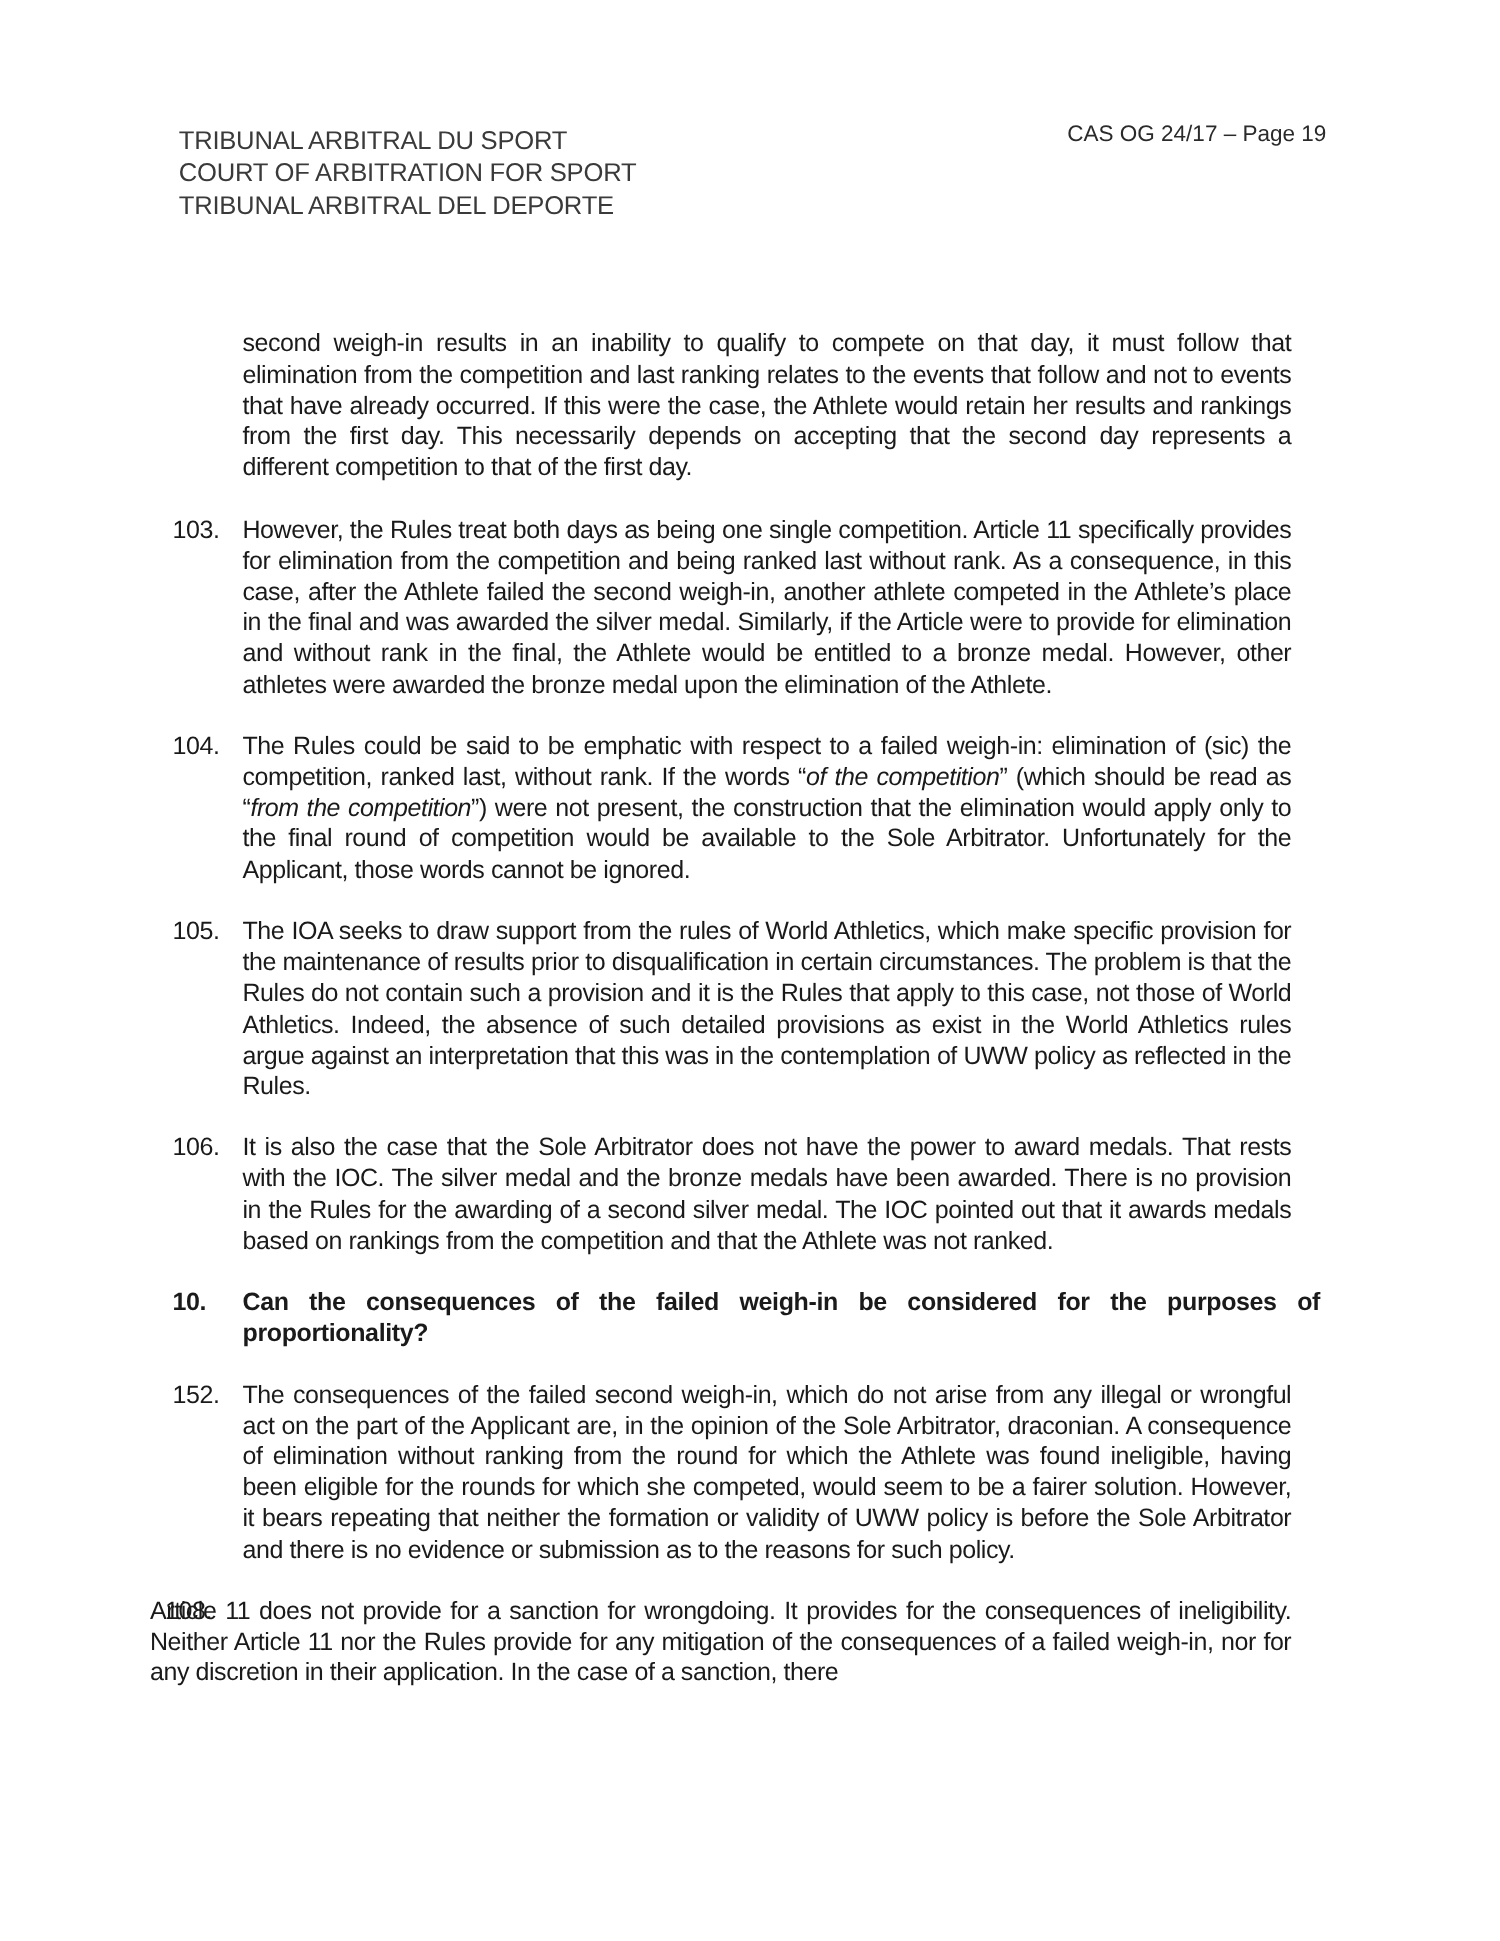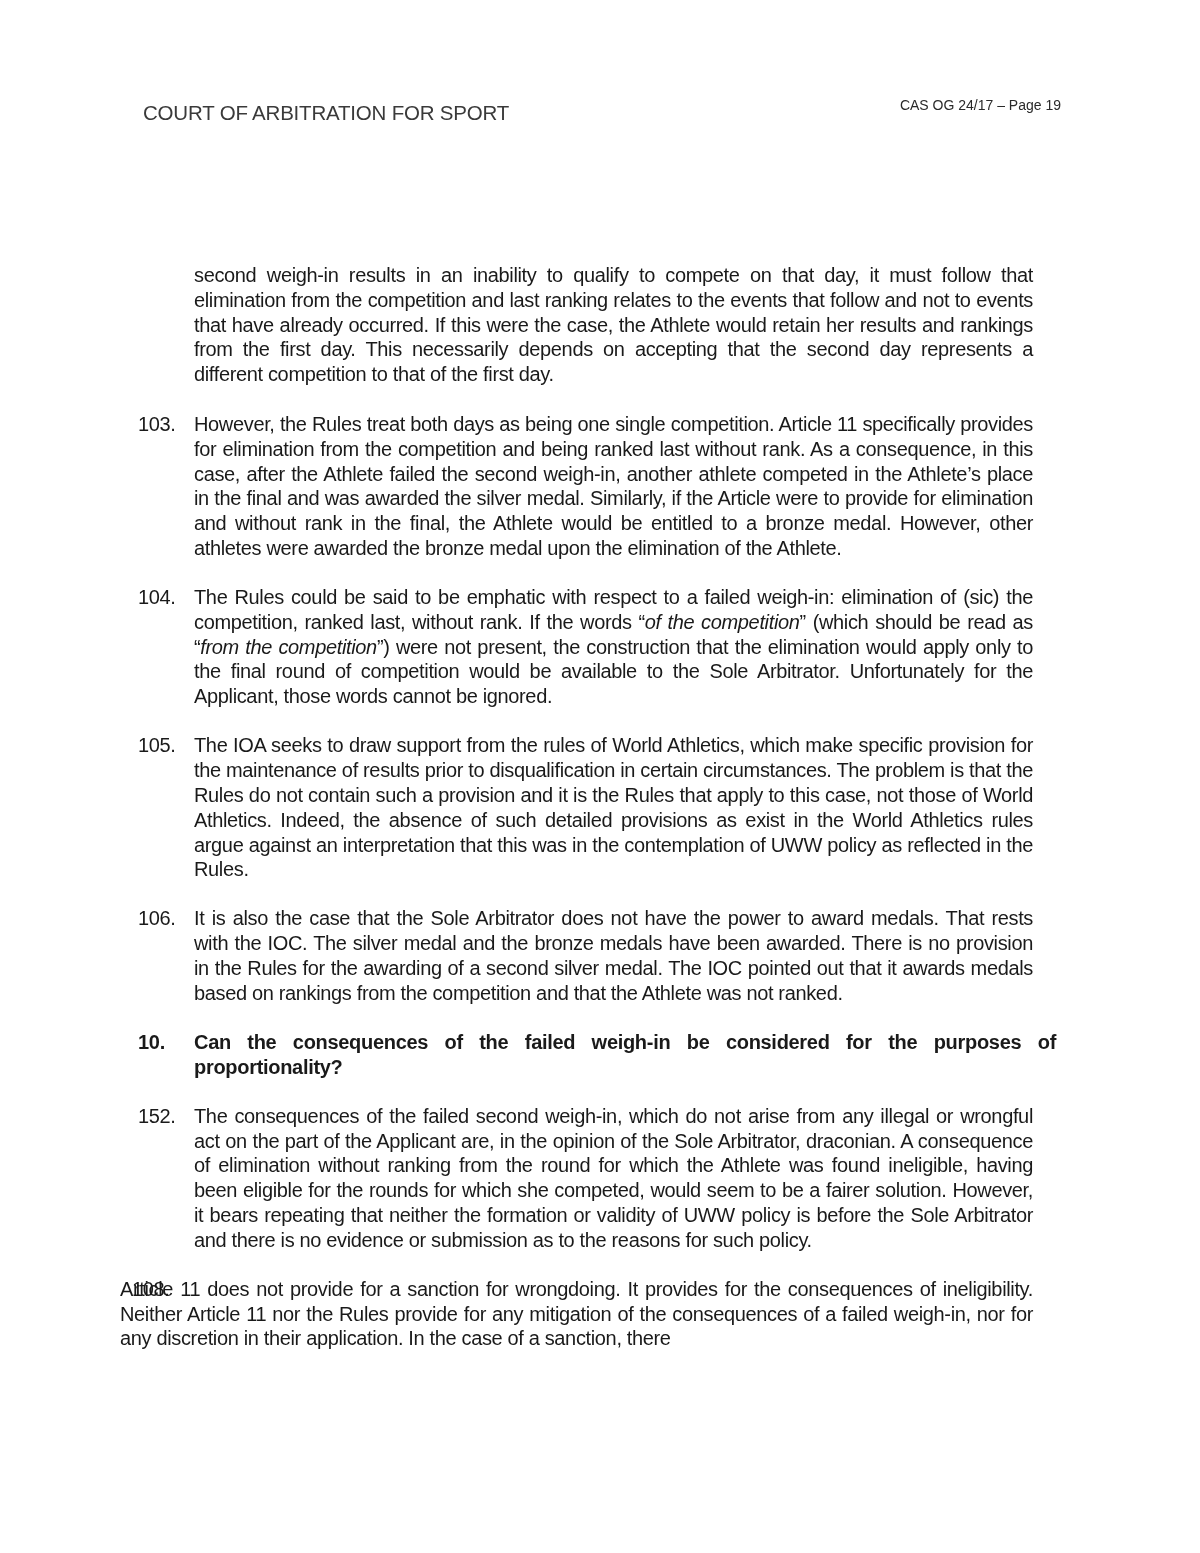--- a/index.html
+++ b/index.html
@@ -24,21 +24,21 @@
       line-height: 26px;
       color: #3a3a3a;
       letter-spacing: -0.2px;
     }
     .header-org div { white-space: nowrap; }
     .header-ref {
       position: absolute;
       right: 139px;
       top: 97px;
       font-family: "Liberation Sans", sans-serif;
-      font-size: 14px;
+      font-size: 18px;
       color: #2a2a2a;
       white-space: nowrap;
     }
     .content {
       position: absolute;
       left: 0;
       top: 263px;
       width: 1172px;
     }
     .para {
@@ -74,21 +74,23 @@
       position: absolute;
       left: 138px;
       top: 0;
     }
     em { font-style: italic; }
   </style>
 </head>
 <body>
 
 <div class="header-org">
+  <div>TRIBUNAL ARBITRAL DU SPORT</div>
   <div>COURT OF ARBITRATION FOR SPORT</div>
+  <div>TRIBUNAL ARBITRAL DEL DEPORTE</div>
 </div>
 
 <div class="header-ref">CAS OG 24/17 – Page 19</div>
 
 <div class="content">
 
   <div class="para cont">
     <span>second weigh-in results in an inability to qualify to compete on that day, it must follow that elimination from the competition and last ranking relates to the events that follow and not to events that have already occurred. If this were the case, the Athlete would retain her results and rankings from the first day. This necessarily depends on accepting that the second day represents a different competition to that of the first day.</span>
   </div>
 

